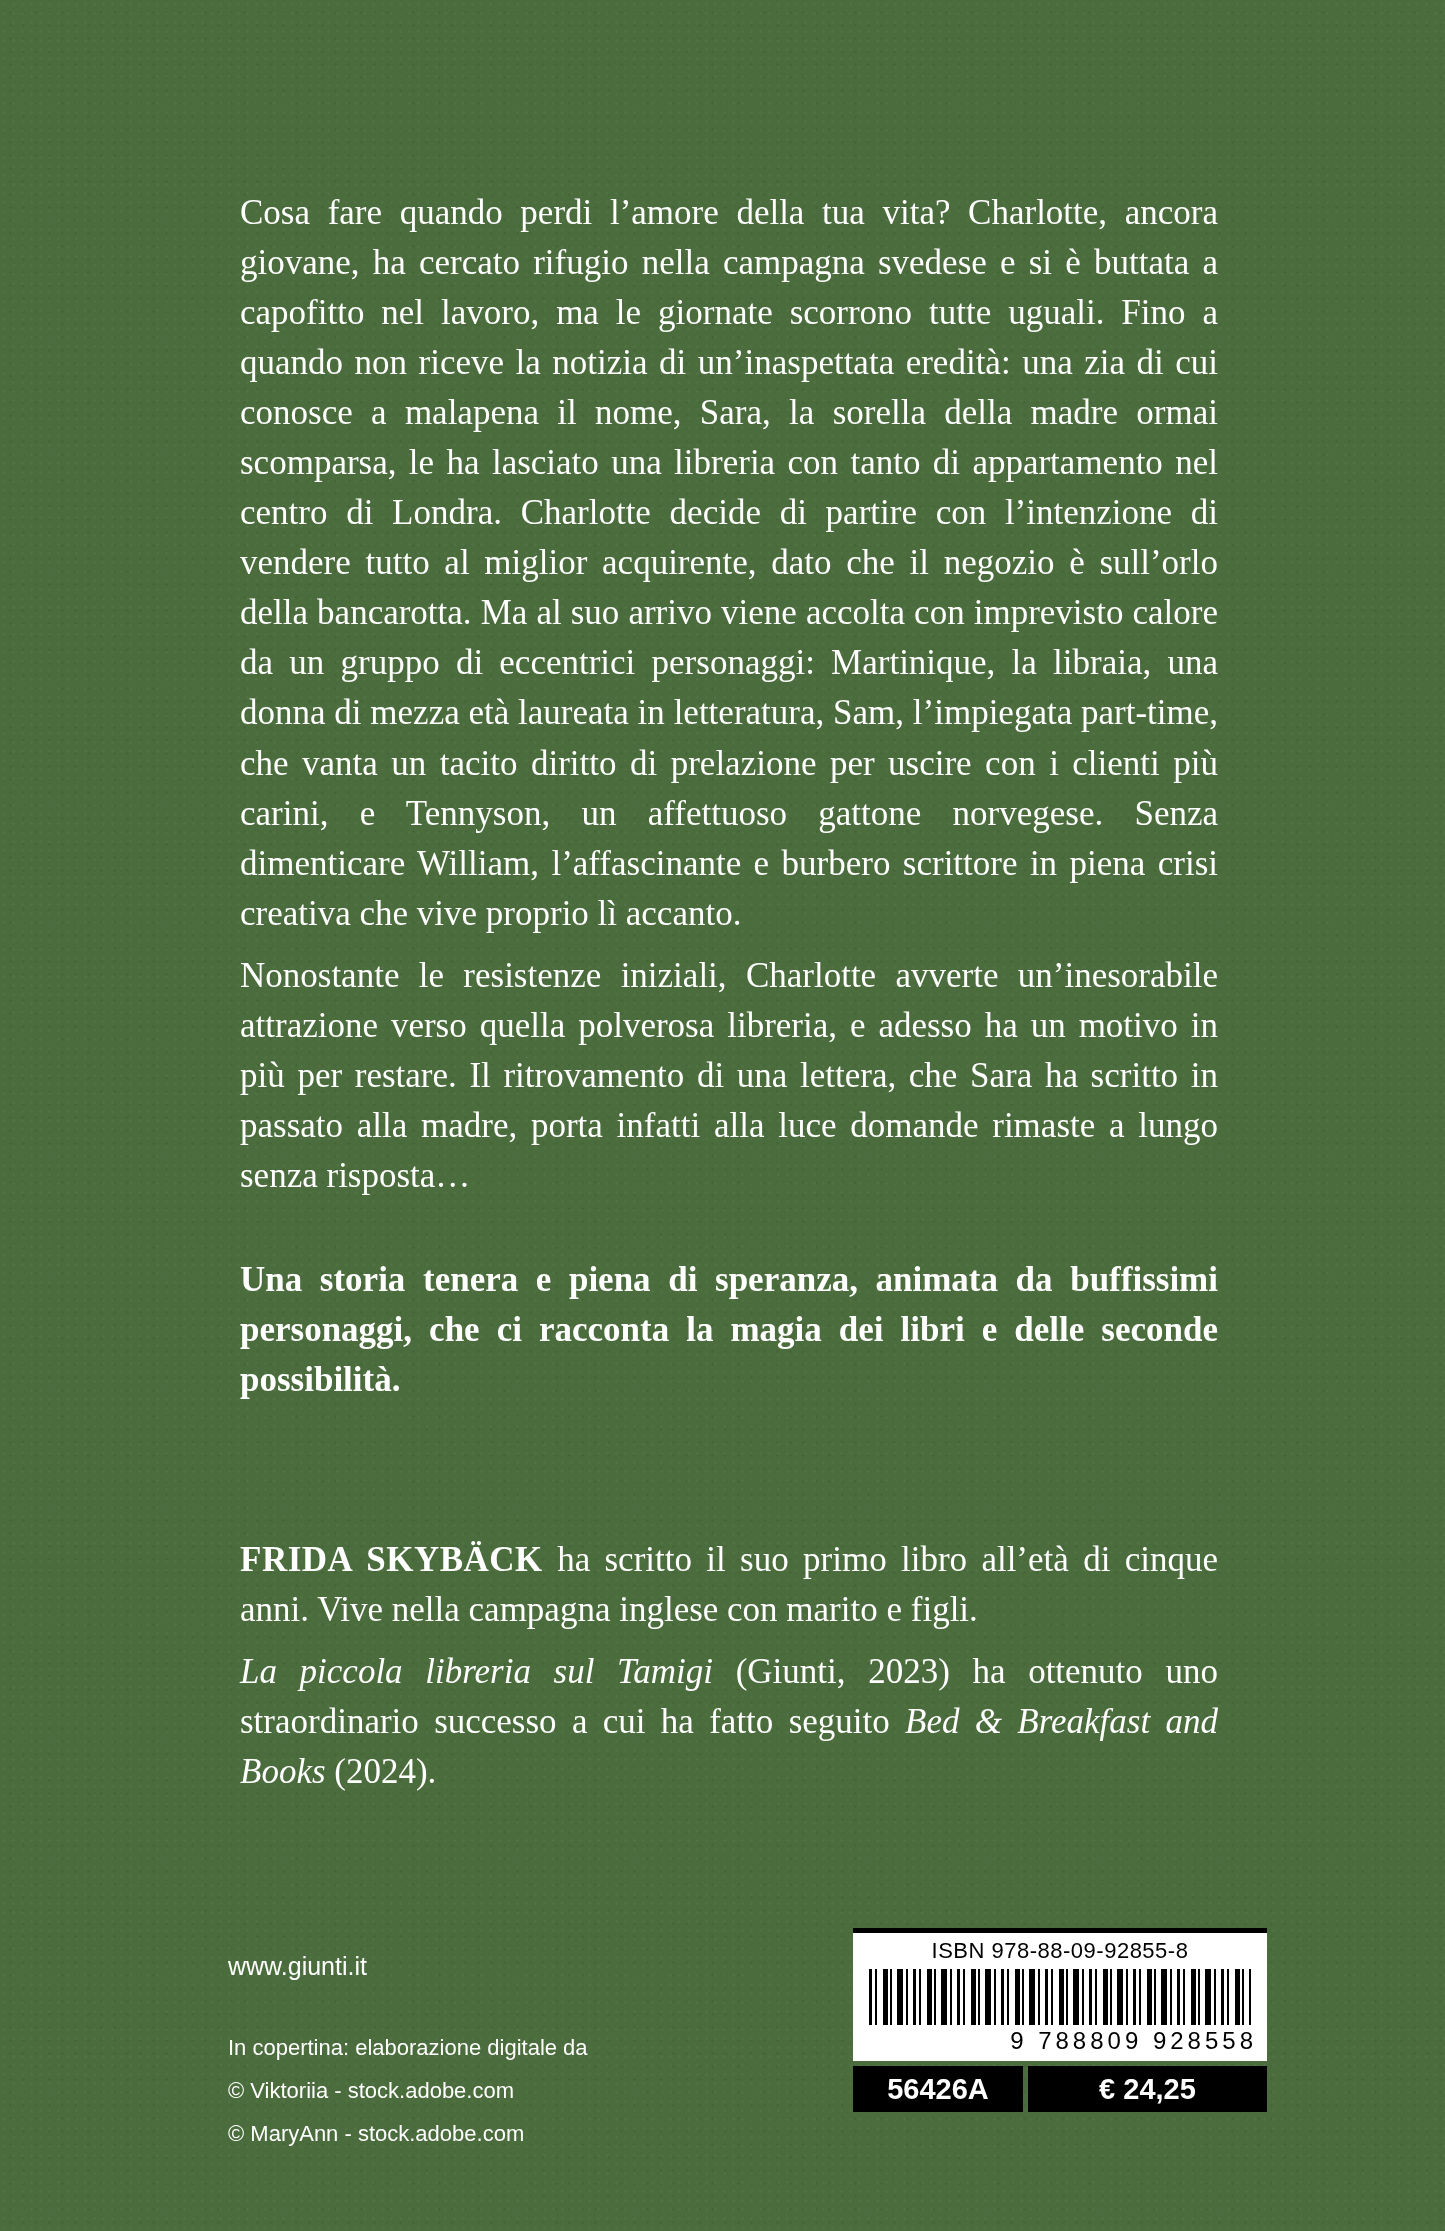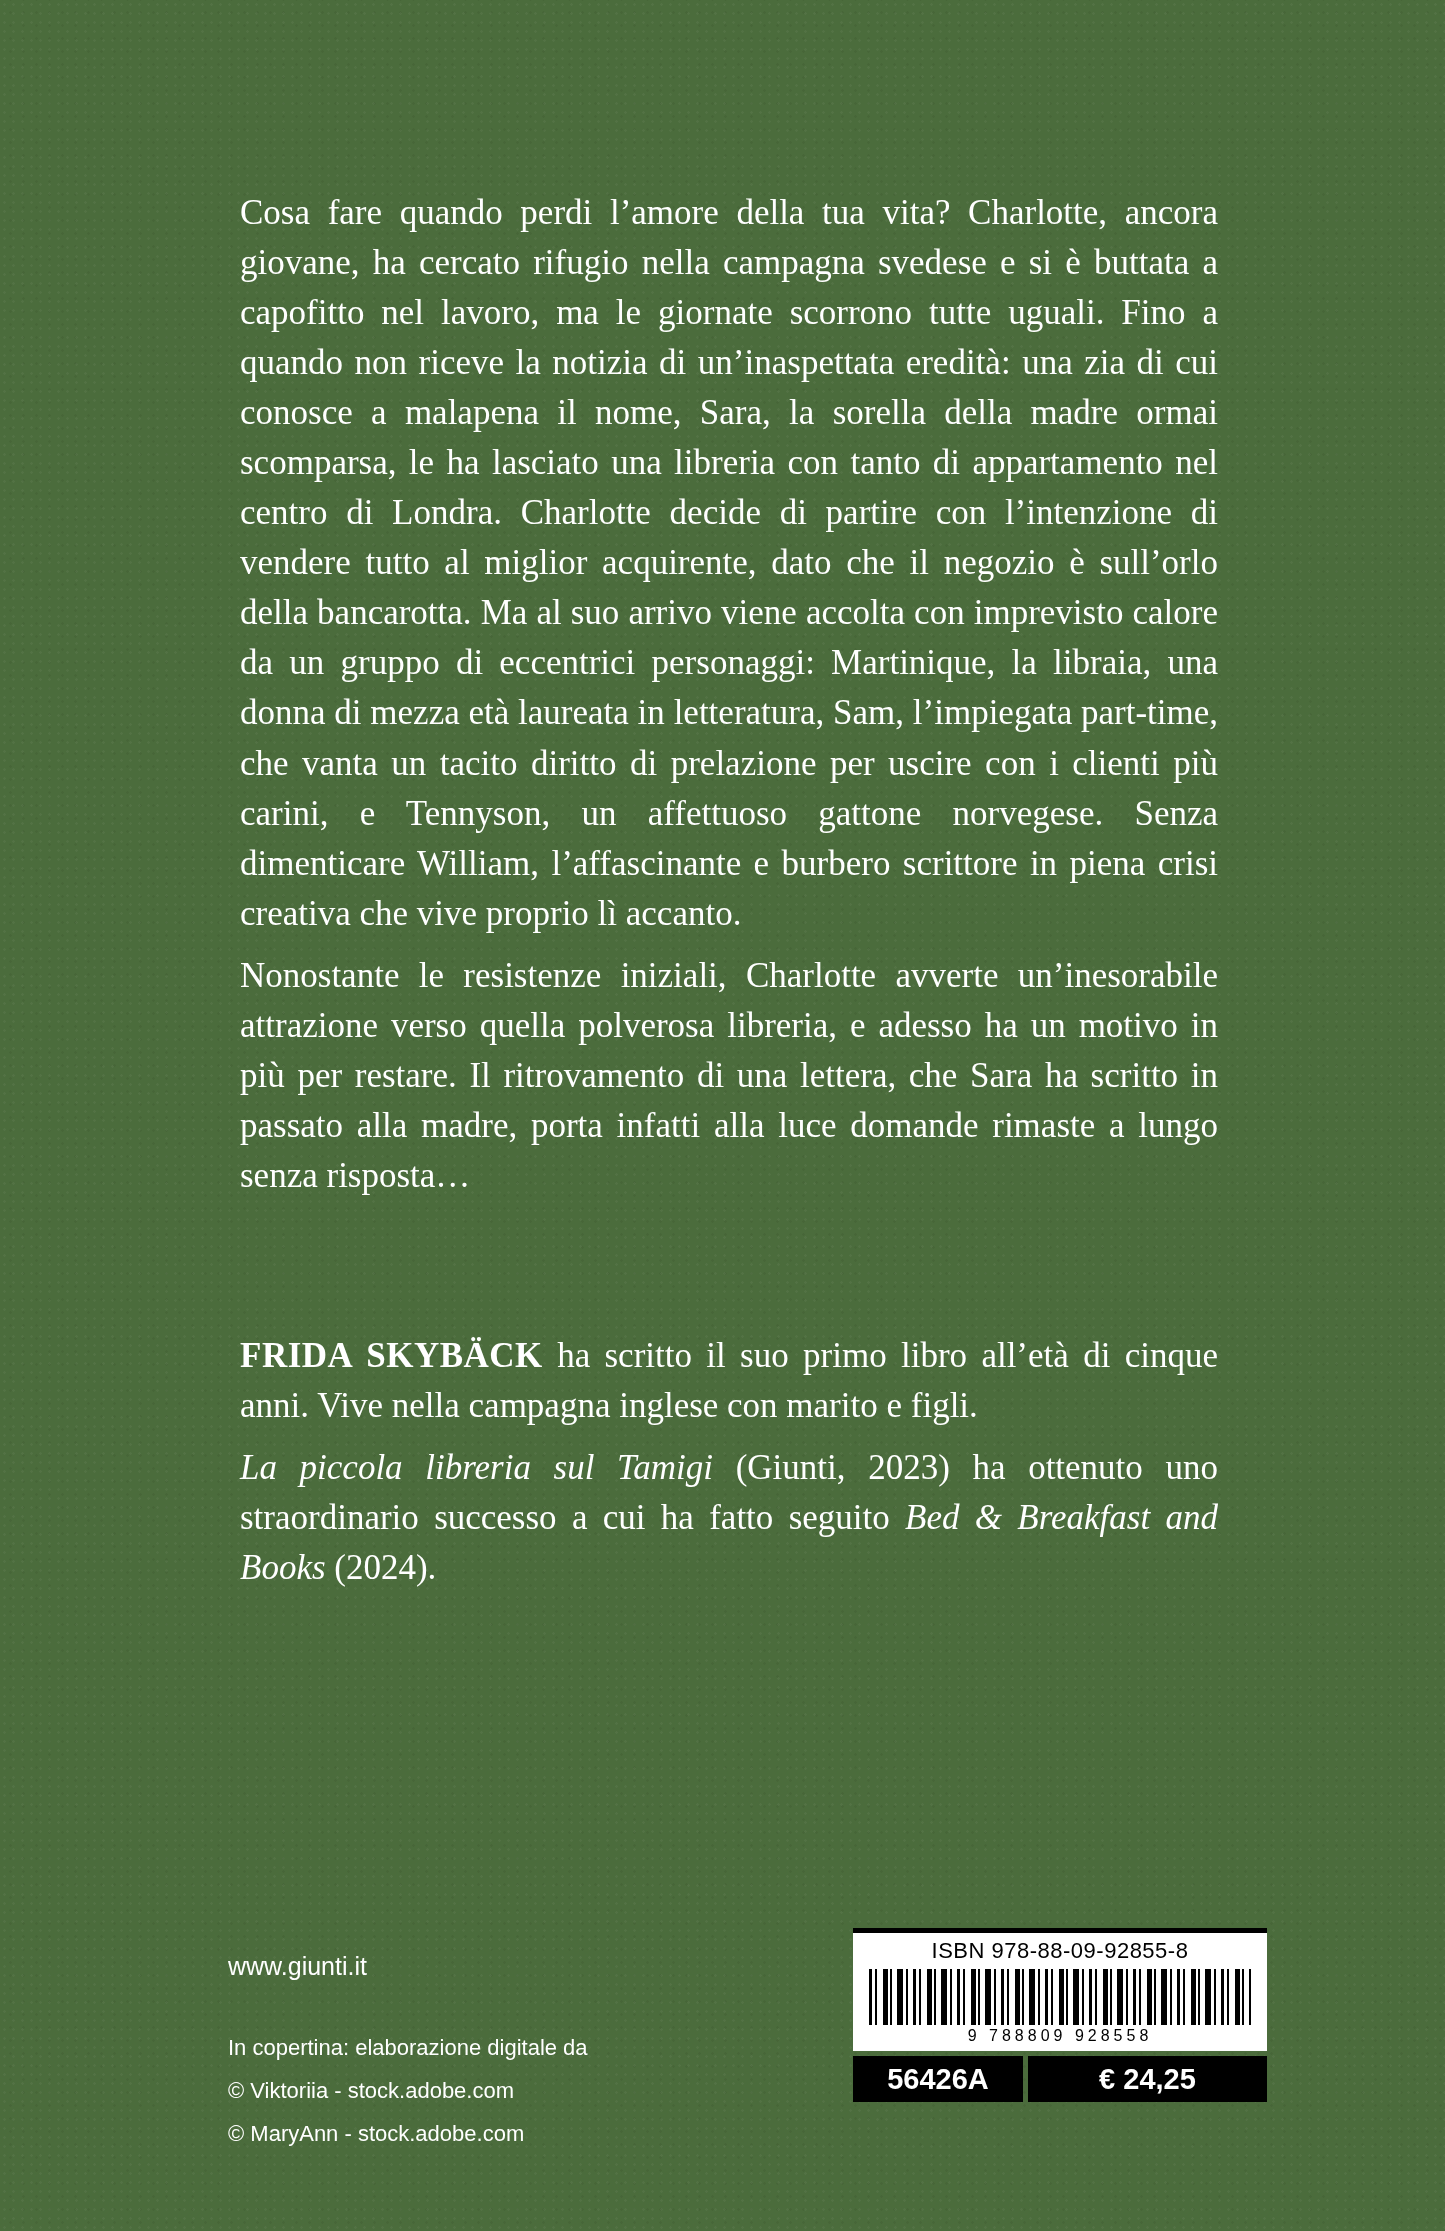--- a/index.html
+++ b/index.html
@@ -86,22 +86,22 @@
     background: repeating-linear-gradient(90deg,
       #000 0 3px,  #fff 3px 6px,
       #000 6px 8px, #fff 8px 14px,
       #000 14px 19px, #fff 19px 21px,
       #000 21px 23px, #fff 23px 28px,
       #000 28px 34px, #fff 34px 37px,
       #000 37px 39px, #fff 39px 44px);
   }
   .digits {
     color: #000000;
-    font-size: 16px;
-    text-align: center;
+    font-size: 24px;
+    text-align: right;
     letter-spacing: 4px;
     margin-top: 2px;
     white-space: nowrap;
   }
   .price-row {
     display: flex;
     gap: 5px;
     margin-top: 5px;
     height: 46px;
   }
@@ -118,20 +118,21 @@
   .price-box { flex: 1; }
 </style>
 </head>
 <body>
 
 <div class="cover">
 
   <main class="content">
     <p class="para" lang="it">Cosa fare quando perdi l’amore della tua vita? Charlotte, ancora giovane, ha cercato rifugio nella campagna svedese e si è buttata a capofitto nel lavoro, ma le giornate scorrono tutte uguali. Fino a quando non riceve la notizia di un’inaspettata eredità: una zia di cui conosce a malapena il nome, Sara, la sorella della madre ormai scomparsa, le ha lasciato una libreria con tanto di appartamento nel centro di Londra. Charlotte decide di partire con l’intenzione di vendere tutto al miglior acquirente, dato che il negozio è sull’orlo della bancarotta. Ma al suo arrivo viene accolta con imprevisto calore da un gruppo di eccentrici personaggi: Martinique, la libraia, una donna di mezza età laureata in letteratura, Sam, l’impiegata part-time, che vanta un tacito diritto di prelazione per uscire con i clienti più carini, e Tennyson, un affettuoso gattone norvegese. Senza dimenticare William, l’affascinante e burbero scrittore in piena crisi creativa che vive proprio lì accanto.</p>
     <p class="para" lang="it">Nonostante le resistenze iniziali, Charlotte avverte un’inesorabile attrazione verso quella polverosa libreria, e adesso ha un motivo in più per restare. Il ritrovamento di una lettera, che Sara ha scritto in passato alla madre, porta infatti alla luce domande rimaste a lungo senza risposta…</p>
+    <p class="para tagline" lang="it">Una storia tenera e piena di speranza, animata da buffissimi personaggi, che ci racconta la magia dei libri e delle seconde possibilità.</p>
 
     <div class="author-block">
       <p class="para" lang="it"><span class="author-name">FRIDA SKYBÄCK</span><span> ha scritto il suo primo libro all’età di cinque anni. Vive nella campagna inglese con marito e figli.</span></p>
       <p class="para" lang="it"><span class="book-title">La piccola libreria sul Tamigi</span><span> (Giunti, 2023) ha ottenuto uno straordinario successo a cui ha fatto seguito </span><span class="book-title">Bed &amp; Breakfast and Books</span><span> (2024).</span></p>
     </div>
   </main>
 
   <div class="footer-left website">www.giunti.it</div>
 
   <div class="footer-left credits">

